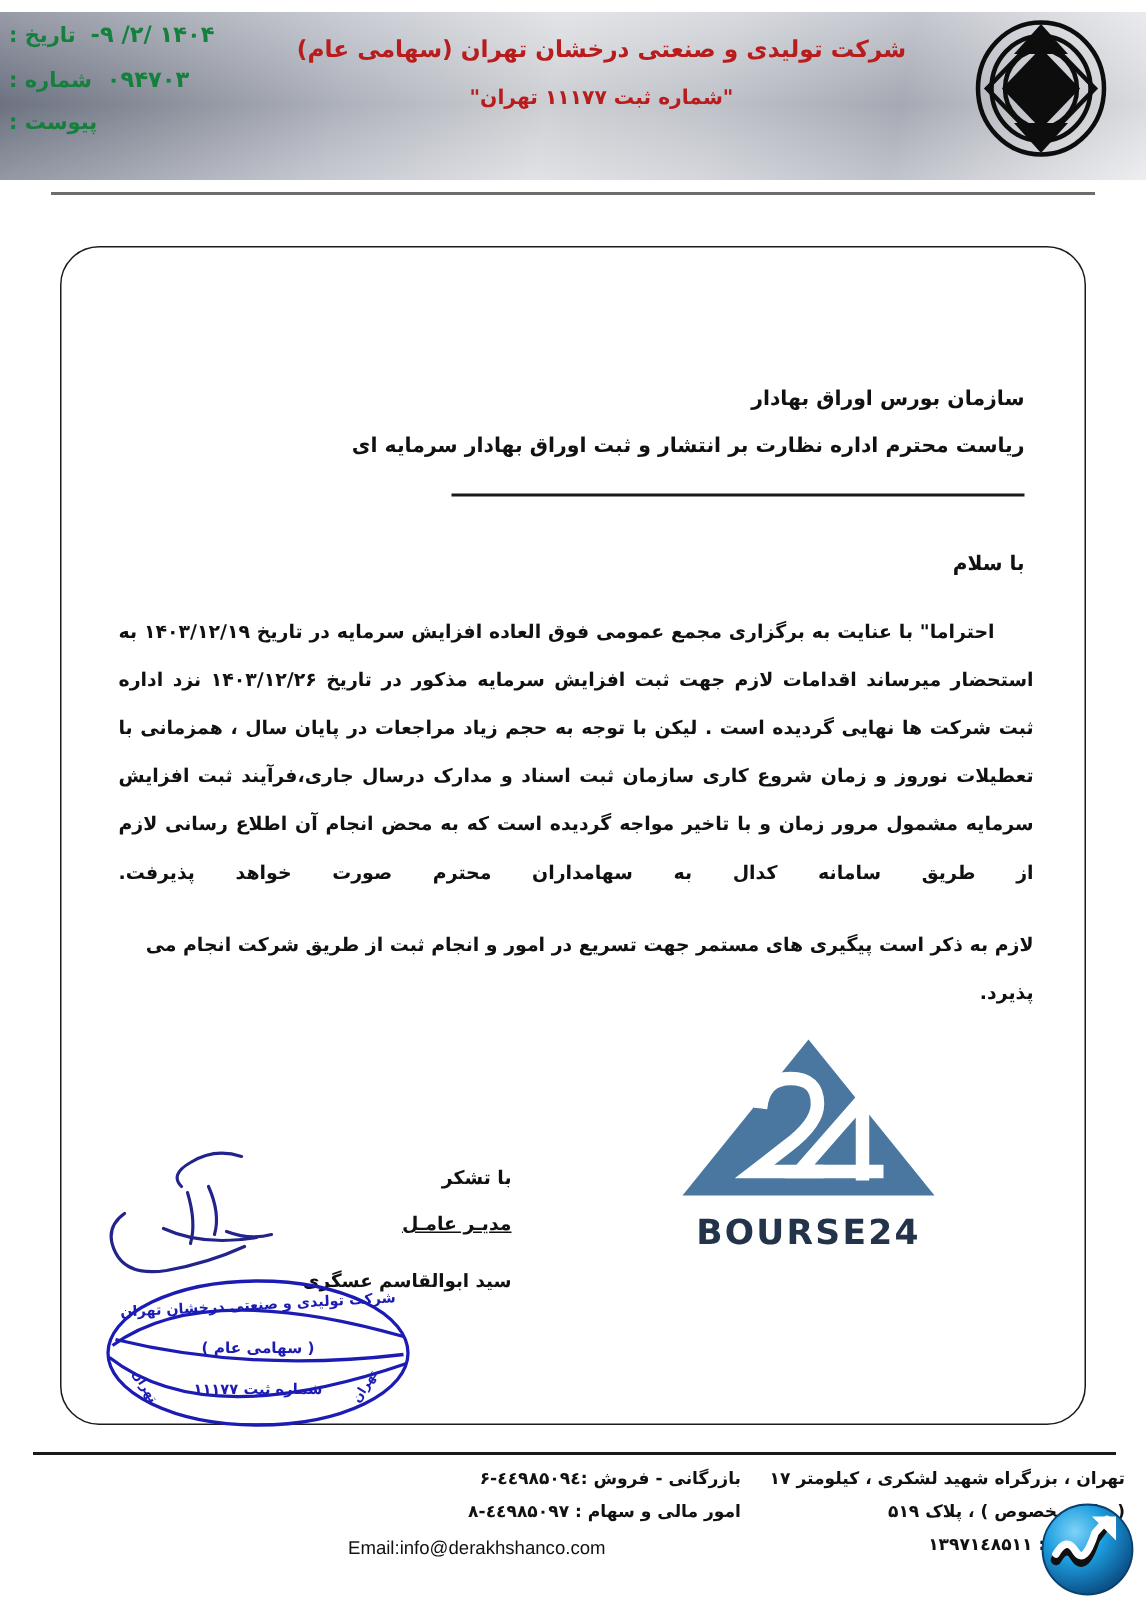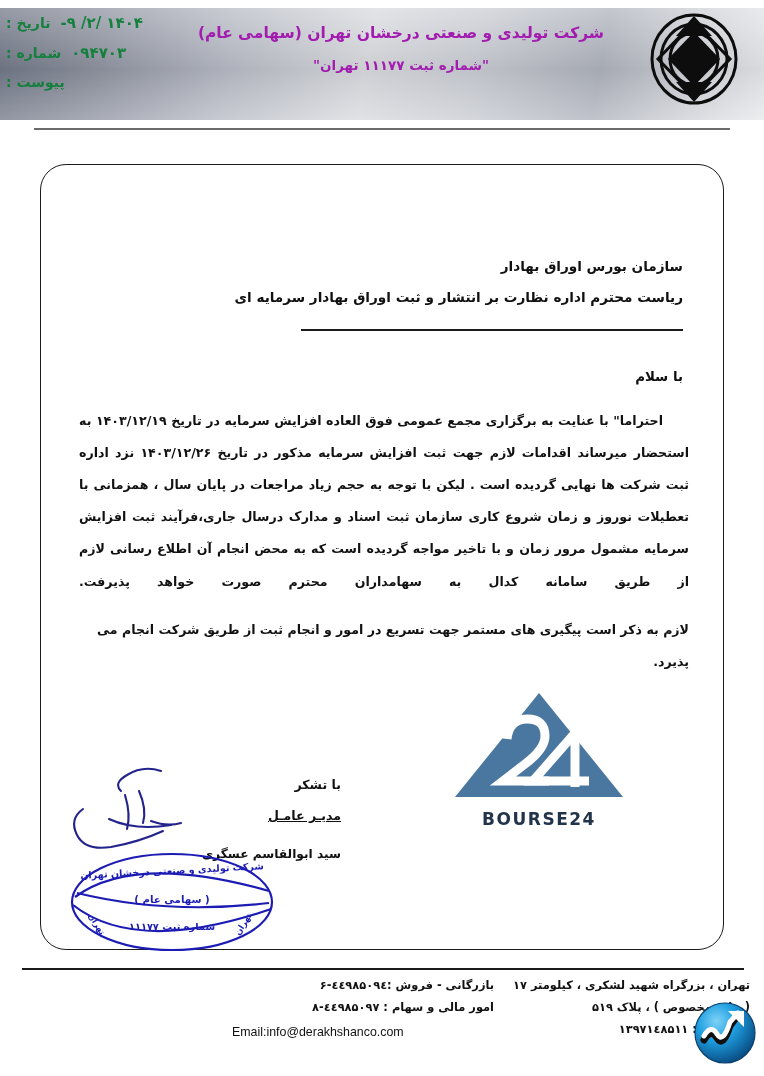--- a/index.html
+++ b/index.html
@@ -65,21 +65,21 @@
     letter-spacing: 2px;
   }
 
   .header-center {
     position: absolute;
     right: 148px;
     top: 22px;
     width: 430px;
     text-align: center;
     z-index: 3;
-    color: #a21caf;
+    color: #b91c1c;
   }
   .company-name {
     font-size: 15.5px;
     font-weight: bold;
     letter-spacing: .2px;
     line-height: 1.5;
   }
   .company-reg {
     font-size: 13.5px;
     font-weight: bold;
@@ -184,21 +184,21 @@
     position: absolute;
     left: 408px;
     top: 522px;
     width: 180px;
     height: 152px;
     text-align: center;
   }
   .bourse-word {
     margin-top: 2px;
     font-family: "DejaVu Sans", "Liberation Sans", sans-serif;
-    font-size: 17px;
+    font-size: 23px;
     font-weight: bold;
     letter-spacing: 1.5px;
     color: #23334a;
     direction: ltr;
   }
 
   
   .signature {
     position: absolute;
     right: 384px;

